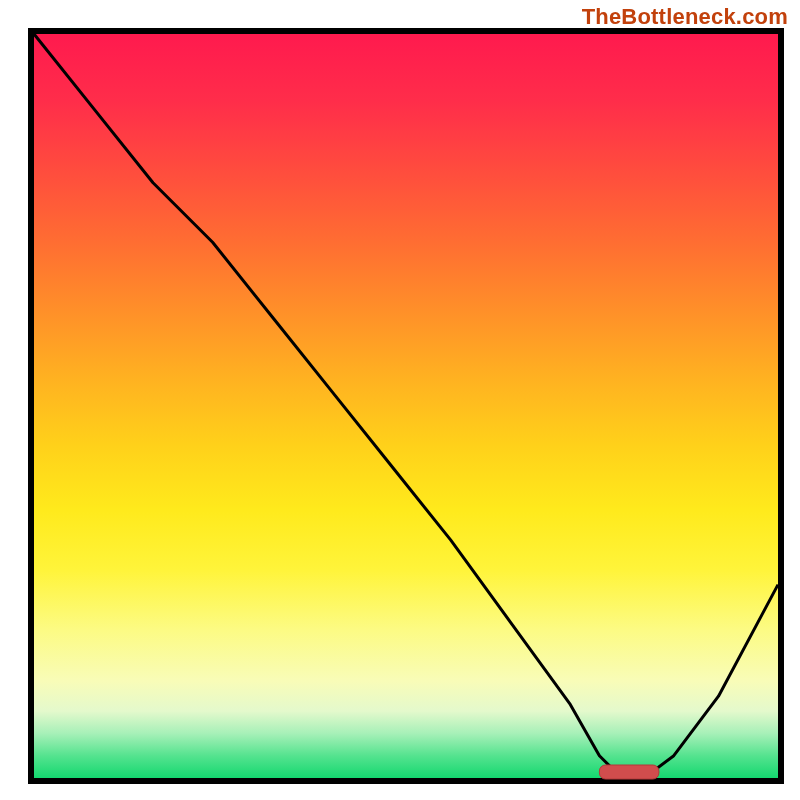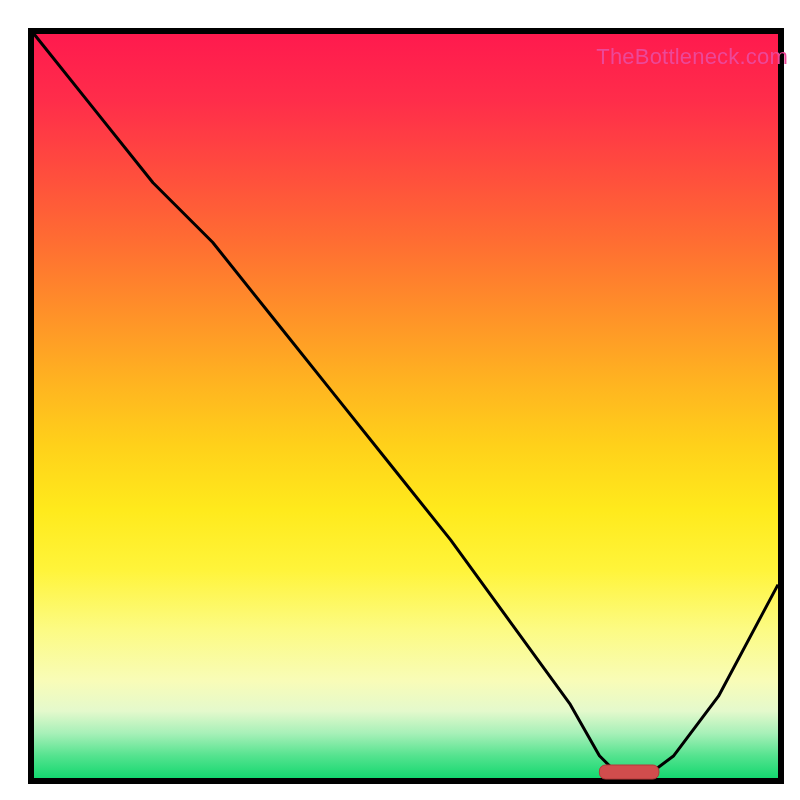--- a/index.html
+++ b/index.html
@@ -13,27 +13,26 @@
   }
   .chart-container {
     position: relative;
     width: 800px;
     height: 800px;
   }
   .watermark {
     position: absolute;
     top: 4px;
     right: 12px;
-    color: #ec4899;
+    color: #c2410c;
     font-size: 22px;
-    font-weight: 400;
+    font-weight: 700;
     letter-spacing: 0.2px;
     z-index: 10;
     user-select: none;
-    margin-top: 40px;
   }
   .frame {
     position: absolute;
     left: 28px;
     top: 28px;
     width: 744px;
     height: 744px;
     border: 6px solid #000;
     box-sizing: content-box;
   }

